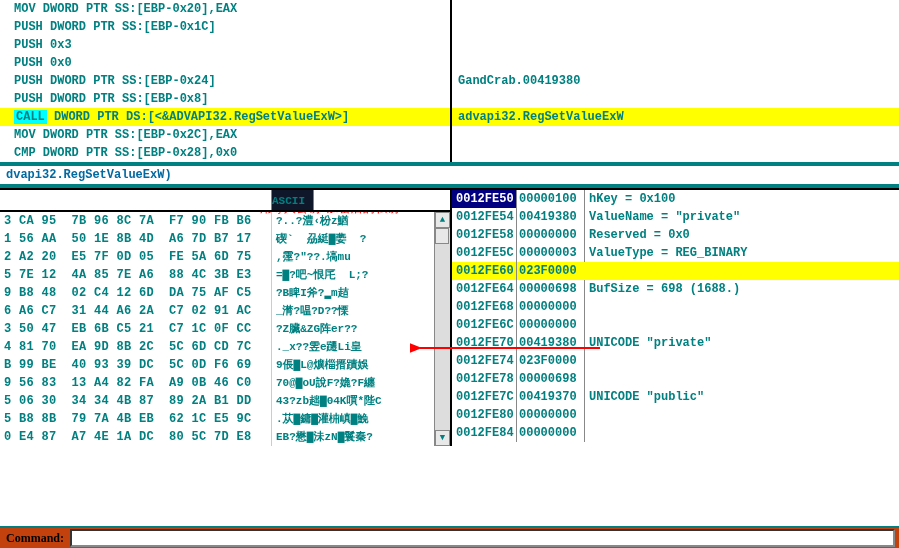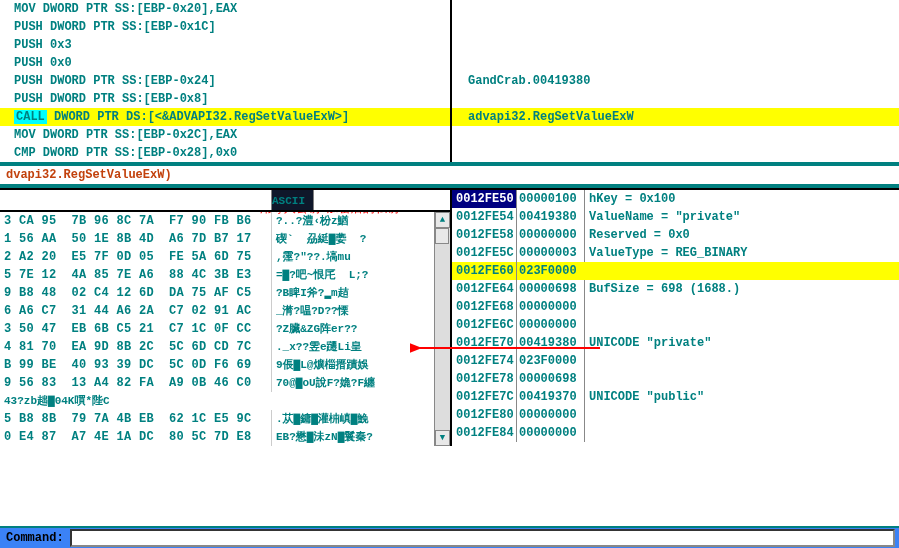--- a/index.html
+++ b/index.html
@@ -1,45 +1,45 @@
 <!DOCTYPE html>
 <html><head>
 <meta charset="utf-8">
 <style>
   * { margin: 0; padding: 0; box-sizing: border-box; }
   body { font-family: 'Courier New', monospace; font-size: 12px; background: #fff; color: #008080; font-weight: bold; width: 899px; height: 548px; overflow: hidden; position: relative; }
   .disasm-pane { position: relative; }
   .disasm-line { display: flex; white-space: pre; line-height: 18px; }
   .disasm-code { width: 452px; padding-left: 14px; border-right: 2px solid #000; }
-  .disasm-comment { padding-left: 16px; }
+  .disasm-comment { padding-left: 6px; }
   .highlight-call { background: #ffff00; }
   .highlight-call .kw { background: #00ffff; color: #008080; padding: 0 2px; }
   .annotation { position: absolute; top: 200px; left: 260px; color: red; font-family: sans-serif; font-size: 12px; font-weight: normal; }
   .divider-h { border-top: 2px solid #008080; border-bottom: 2px solid #008080; height: 4px; width: 100%; }
-  .info-line { padding: 2px 6px; color: #c2410c; }
+  .info-line { padding: 2px 6px; color: #0369a1; }
   .lower { display: flex; border-top: 2px solid #000; }
   .hex-col { width: 452px; border-right: 2px solid #000; position: relative; }
   .hex-header { display: flex; height: 22px; border-bottom: 2px solid #000; background: #fff; }
   .hex-hcell { border-right: 1px solid #808080; }
   .ascii-h { width: 42px; background: #0f172a; font-size: 11px; line-height: 22px; border-right: 1px solid #808080; }
   .hex-row { display: flex; white-space: pre; line-height: 18px; }
   .hex-bytes { width: 272px; padding-left: 4px; border-right: 1px solid #ccc; font-size: 12px; letter-spacing: 0.3px; }
   .hex-ascii { padding-left: 4px; font-size: 11px; }
   .scrollbar { position: absolute; right: 0; top: 22px; bottom: 0; width: 16px; background: #ddd; border-left: 1px solid #888; }
   .sb-btn { height: 16px; background: #e8e8e8; border: 1px solid #888; font-size: 9px; text-align: center; line-height: 14px; }
   .sb-thumb { position: absolute; top: 16px; width: 14px; height: 16px; background: #e8e8e8; border: 1px solid #888; left: 0; }
   .stack-col { flex: 1; position: relative; }
   .stack-row { display: flex; white-space: pre; line-height: 18px; }
   .stack-addr { width: 64px; padding-left: 4px; }
   .stack-val { width: 68px; padding-left: 2px; border-left: 1px solid #888; }
   .stack-note { padding-left: 4px; border-left: 1px solid #888; flex: 1; }
   .stack-row.sel .stack-addr { background: #000080; color: #fff; }
   .buf-hl { background: #ffff00; }
   .buf-box { border: 2px solid red; padding: 0 4px; margin-left: -4px; }
-  .cmd-bar { position: absolute; bottom: 0; left: 0; right: 0; height: 22px; display: flex; align-items: center; border-top: 2px solid #008080; background: #3b82f6; }
+  .cmd-bar { position: absolute; bottom: 0; left: 0; right: 0; height: 22px; display: flex; align-items: center; border-top: 2px solid #008080; background: #c2410c; font-family: Liberation Serif, serif; }
   .cmd-label { padding: 0 6px; color: #000; }
   .cmd-input { flex: 1; height: 18px; background: #fff; border: 2px inset #888; margin-right: 4px; }
   .arrow { position: absolute; top: 338px; left: 410px; color: red; pointer-events: none; }
 </style>
 </head>
 <body>
 
 <div class="disasm-pane" id="disasm">
     <div class="disasm-line"><div class="disasm-code">MOV DWORD PTR SS:[EBP-0x20],EAX</div><div class="disasm-comment"></div></div>
     <div class="disasm-line"><div class="disasm-code">PUSH DWORD PTR SS:[EBP-0x1C]</div><div class="disasm-comment"></div></div>
@@ -69,21 +69,21 @@
         <div class="hex-row"><div class="hex-bytes">3 CA 95  7B 96 8C 7A  F7 90 FB B6</div><div class="hex-ascii">?..?澧‹枌z鰌</div></div>
         <div class="hex-row"><div class="hex-bytes">1 56 AA  50 1E 8B 4D  A6 7D B7 17</div><div class="hex-ascii">碶`  刕綎▇嬊  ?</div></div>
         <div class="hex-row"><div class="hex-bytes">2 A2 20  E5 7F 0D 05  FE 5A 6D 75</div><div class="hex-ascii">,霪?"??.塙mu</div></div>
         <div class="hex-row"><div class="hex-bytes">5 7E 12  4A 85 7E A6  88 4C 3B E3</div><div class="hex-ascii">=▇?吧~恨厇  L;?</div></div>
         <div class="hex-row"><div class="hex-bytes">9 B8 48  02 C4 12 6D  DA 75 AF C5</div><div class="hex-ascii">?B睥I斧?▂m趌</div></div>
         <div class="hex-row"><div class="hex-bytes">6 A6 C7  31 44 A6 2A  C7 02 91 AC</div><div class="hex-ascii">_潸?嗢?D??慄</div></div>
         <div class="hex-row"><div class="hex-bytes">3 50 47  EB 6B C5 21  C7 1C 0F CC</div><div class="hex-ascii">?Z臟&amp;ZG阵er??</div></div>
         <div class="hex-row"><div class="hex-bytes">4 81 70  EA 9D 8B 2C  5C 6D CD 7C</div><div class="hex-ascii">._x??雴e躚Li皇</div></div>
         <div class="hex-row"><div class="hex-bytes">B 99 BE  40 93 39 DC  5C 0D F6 69</div><div class="hex-ascii">9倀▇L@爌椔搢蹟娛</div></div>
         <div class="hex-row"><div class="hex-bytes">9 56 83  13 A4 82 FA  A9 0B 46 C0</div><div class="hex-ascii">70@▇oU說F?嫓?F纏</div></div>
-        <div class="hex-row"><div class="hex-ascii">43?zb趉▇04K嘪*陛C</div></div>
+        <div class="hex-row"><div class="hex-bytes">5 06 30  34 34 4B 87  89 2A B1 DD</div><div class="hex-ascii">43?zb趉▇04K嘪*陛C</div></div>
         <div class="hex-row"><div class="hex-bytes">5 B8 8B  79 7A 4B EB  62 1C E5 9C</div><div class="hex-ascii">.苁▇鏞▇灌枾嵮▇鮸</div></div>
         <div class="hex-row"><div class="hex-bytes">0 E4 87  A7 4E 1A DC  80 5C 7D E8</div><div class="hex-ascii">EB?懋▇沬zN▇鬟秦?</div></div>
       </div>
     <div class="scrollbar">
       <div class="sb-btn">▲</div>
       <div class="sb-thumb"></div>
       <div class="sb-btn" style="position:absolute;bottom:0;width:100%">▼</div>
     </div>
   </div>
   <div class="stack-col" id="stackbody">

